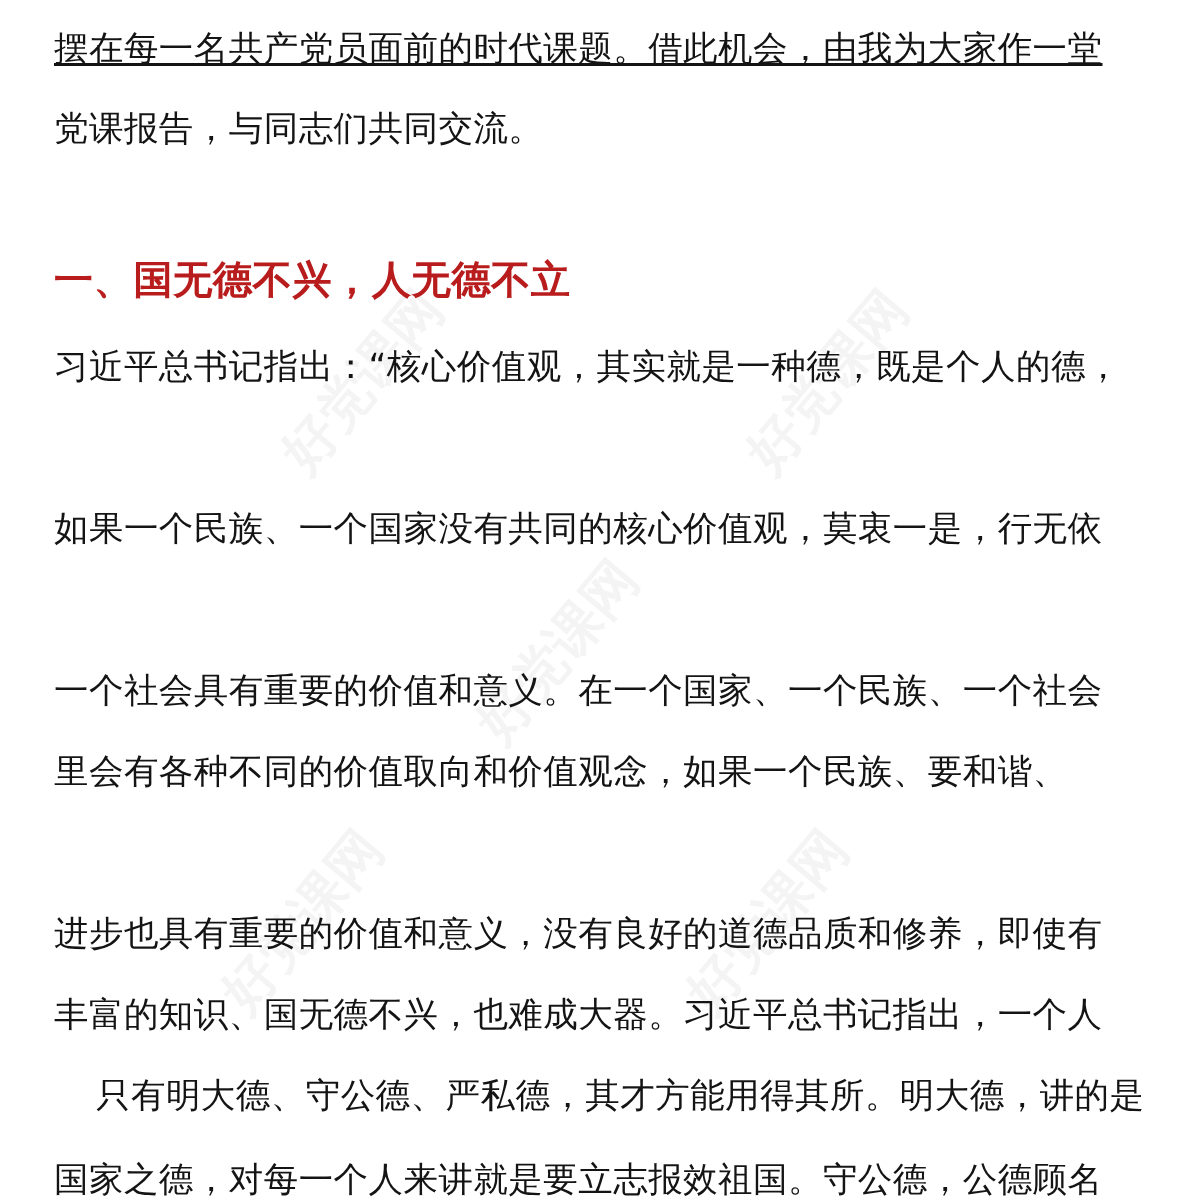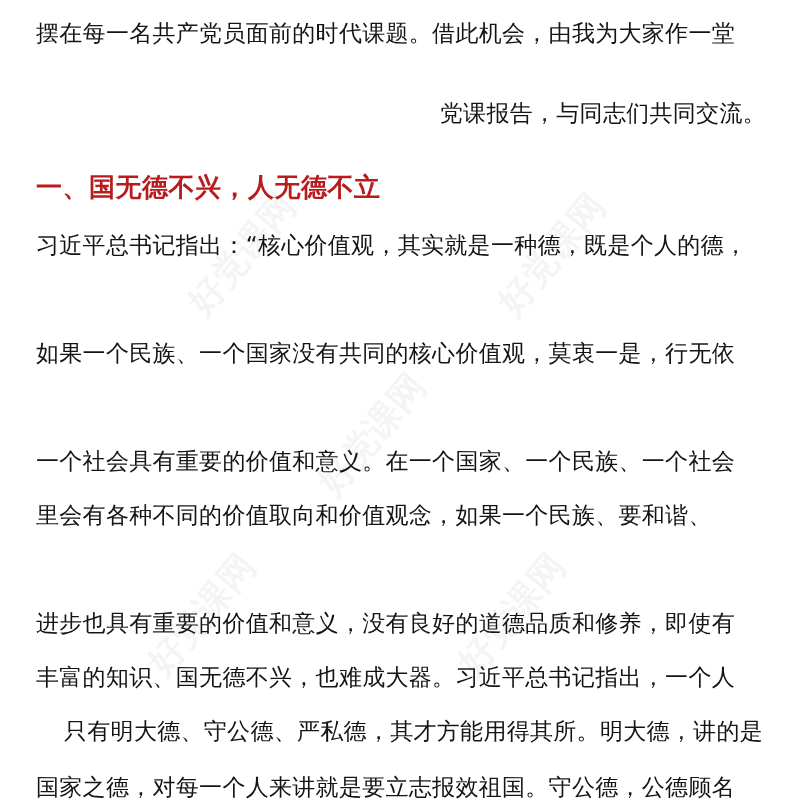--- a/index.html
+++ b/index.html
@@ -57,22 +57,22 @@
 <body>
 
 <div class="page">
 
   <div class="watermark" style="left:170px; top:230px;">好党课网</div>
   <div class="watermark" style="left:480px; top:230px;">好党课网</div>
   <div class="watermark" style="left:300px; top:410px;">好党课网</div>
   <div class="watermark" style="left:130px; top:590px;">好党课网</div>
   <div class="watermark" style="left:440px; top:590px;">好党课网</div>
 
-  <div class="line" style="top:18px;">摆在每一名共产党员面前的时代课题。借此机会，由我为大家作一堂</div>
-  <div class="line" style="top:98px;text-align:right;">党课报告，与同志们共同交流。</div>
+  <div class="line" style="top:18px;text-decoration:underline;">摆在每一名共产党员面前的时代课题。借此机会，由我为大家作一堂</div>
+  <div class="line" style="top:71px;">党课报告，与同志们共同交流。</div>
 
   <div class="heading" style="top:170px;">一、国无德不兴，人无德不立</div>
 
   <div class="line" style="top:230px;">习近平总书记指出：“核心价值观，其实就是一种德，既是个人的德，</div>
   <div class="line" style="top:338px;">如果一个民族、一个国家没有共同的核心价值观，莫衷一是，行无依</div>
   <div class="line" style="top:446px;">一个社会具有重要的价值和意义。在一个国家、一个民族、一个社会</div>
   <div class="line" style="top:500px;">里会有各种不同的价值取向和价值观念，如果一个民族、要和谐、</div>
   <div class="line" style="top:608px;">进步也具有重要的价值和意义，没有良好的道德品质和修养，即使有</div>
   <div class="line" style="top:662px;">丰富的知识、国无德不兴，也难成大器。习近平总书记指出，一个人</div>
   <div class="line" style="top:716px;margin-left:28px;">只有明大德、守公德、严私德，其才方能用得其所。明大德，讲的是</div>

